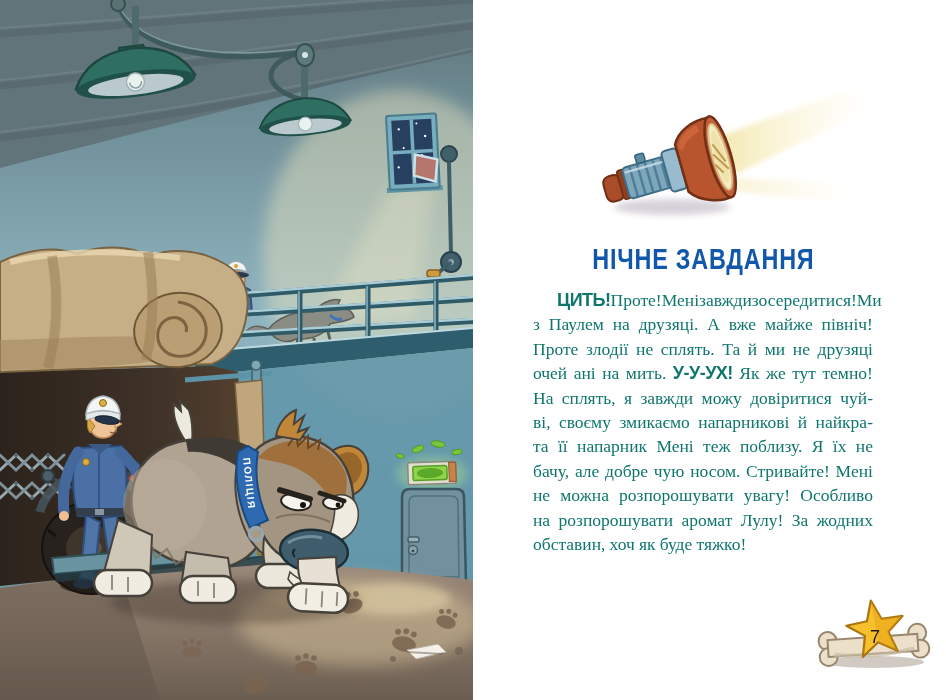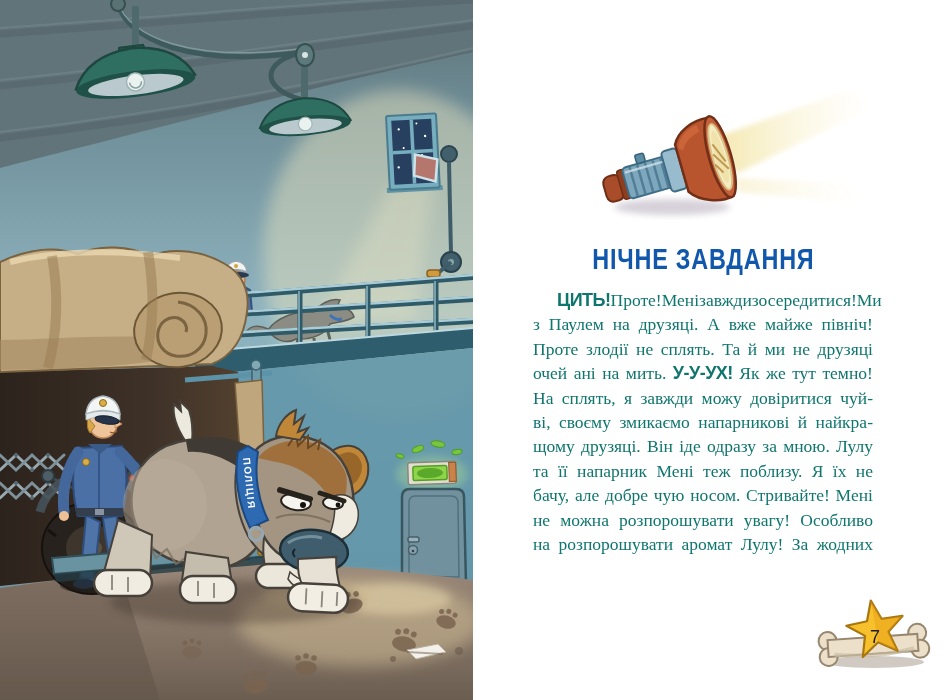--- a/index.html
+++ b/index.html
@@ -512,30 +512,20 @@
         </div>
         <div class="line">
           <span class="word">ві,</span>
           <span class="word">своєму</span>
           <span class="word">змикаємо</span>
           <span class="word">напарникові</span>
           <span class="word">й</span>
           <span class="word">найкра-</span>
         </div>
         <div class="line">
-          <span class="word">щому</span>
-          <span class="word">друзяці.</span>
-          <span class="word">Він</span>
-          <span class="word">іде</span>
-          <span class="word">одразу</span>
-          <span class="word">за</span>
-          <span class="word">мною.</span>
-          <span class="word">Лулу</span>
-        </div>
-        <div class="line">
           <span class="word">та</span>
           <span class="word">її</span>
           <span class="word">напарник</span>
           <span class="word">Мені</span>
           <span class="word">теж</span>
           <span class="word">поблизу.</span>
           <span class="word">Я</span>
           <span class="word">їх</span>
           <span class="word">не</span>
         </div>
@@ -555,20 +545,27 @@
           <span class="word">увагу!</span>
           <span class="word">Особливо</span>
         </div>
         <div class="line">
           <span class="word">на</span>
           <span class="word">розпорошувати</span>
           <span class="word">аромат</span>
           <span class="word">Лулу!</span>
           <span class="word">За</span>
           <span class="word">жодних</span>
+        </div>
+        <div class="line last">
+          <span class="word">обставин,</span>
+          <span class="word">хоч</span>
+          <span class="word">як</span>
+          <span class="word">буде</span>
+          <span class="word">тяжко!</span>
         </div>
       </div>
 
     <div class="pagenum-wrap">
       <svg width="130" height="78" viewBox="0 0 130 78">
         <ellipse cx="62" cy="64" rx="50" ry="6" fill="#8a7a6a" opacity="0.4"></ellipse>
         <g transform="rotate(-4 60 48)">
           <circle cx="16" cy="40" r="9" fill="#ece0ca" stroke="#97876e" stroke-width="2"></circle>
           <circle cx="16" cy="56" r="9" fill="#ece0ca" stroke="#97876e" stroke-width="2"></circle>
           <circle cx="106" cy="38" r="9" fill="#ece0ca" stroke="#97876e" stroke-width="2"></circle>

